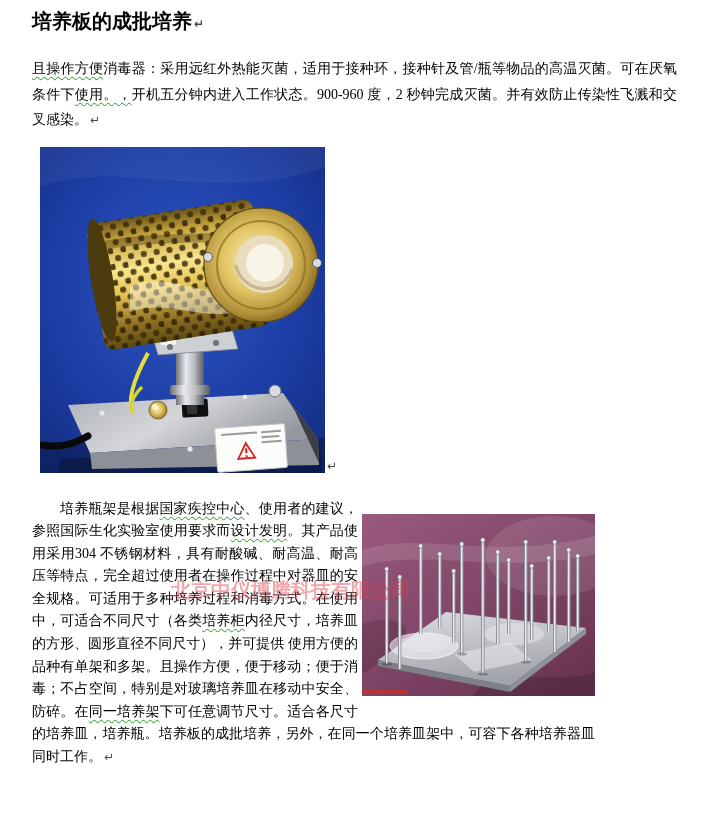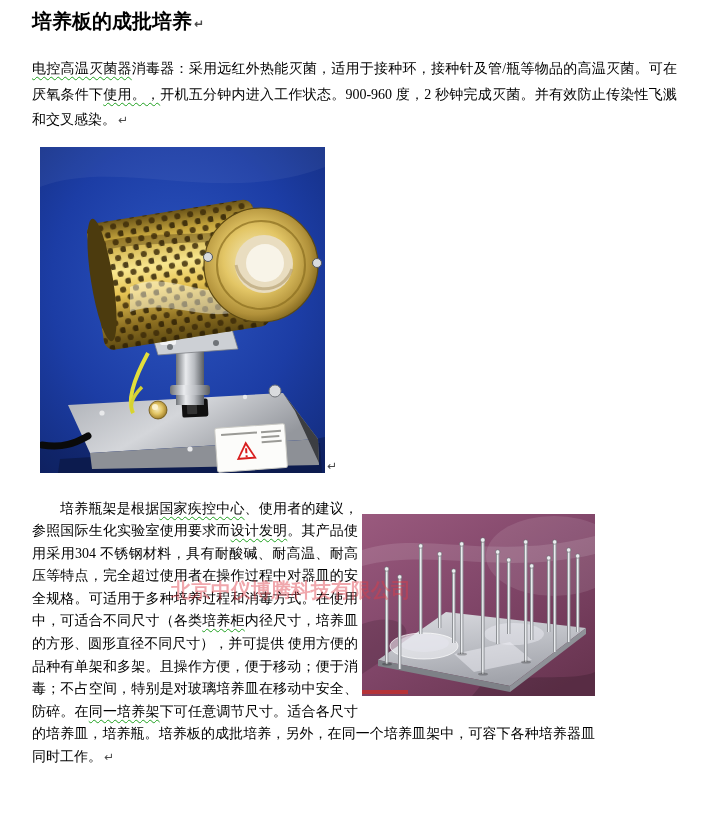--- a/index.html
+++ b/index.html
@@ -69,21 +69,21 @@
   svg{display:block;}
 </style>
 </head>
 <body>
 
 <div class="page">
   <div class="content">
 
     <h1 class="doc-title"><span>培养板的成批培养</span><span class="pilcrow">↵</span></h1>
 
-    <p class="para para1"><span><span class="squiggle">电控高温灭菌器</span><span>消毒器：采用远红外热能灭菌，适用于接种环，接种针及管/瓶等物品的高温灭菌。可在厌氧条件下</span><span class="squiggle">使用。，</span><span>开机五分钟内进入工作状态。900-960 度，2 秒钟完成灭菌。并有效防止传染性飞溅和交叉感染。</span></span><span class="pilcrow">↵</span></p>
+    <p class="para para1"><span><span class="squiggle">且操作方便</span><span>消毒器：采用远红外热能灭菌，适用于接种环，接种针及管/瓶等物品的高温灭菌。可在厌氧条件下</span><span class="squiggle">使用。，</span><span>开机五分钟内进入工作状态。900-960 度，2 秒钟完成灭菌。并有效防止传染性飞溅和交叉感染。</span></span><span class="pilcrow">↵</span></p>
 
     <div class="figure1">
       <svg class="fig1-svg" width="285" height="326" viewBox="0 0 285 326">
         <defs>
           <radialGradient id="bgblue" cx="48%" cy="42%" r="80%">
             <stop offset="0" stop-color="#2d55c0"></stop>
             <stop offset="0.55" stop-color="#1c3da5"></stop>
             <stop offset="1" stop-color="#122a78"></stop>
           </radialGradient>
           <linearGradient id="brass" x1="0" y1="0" x2="0" y2="1">

